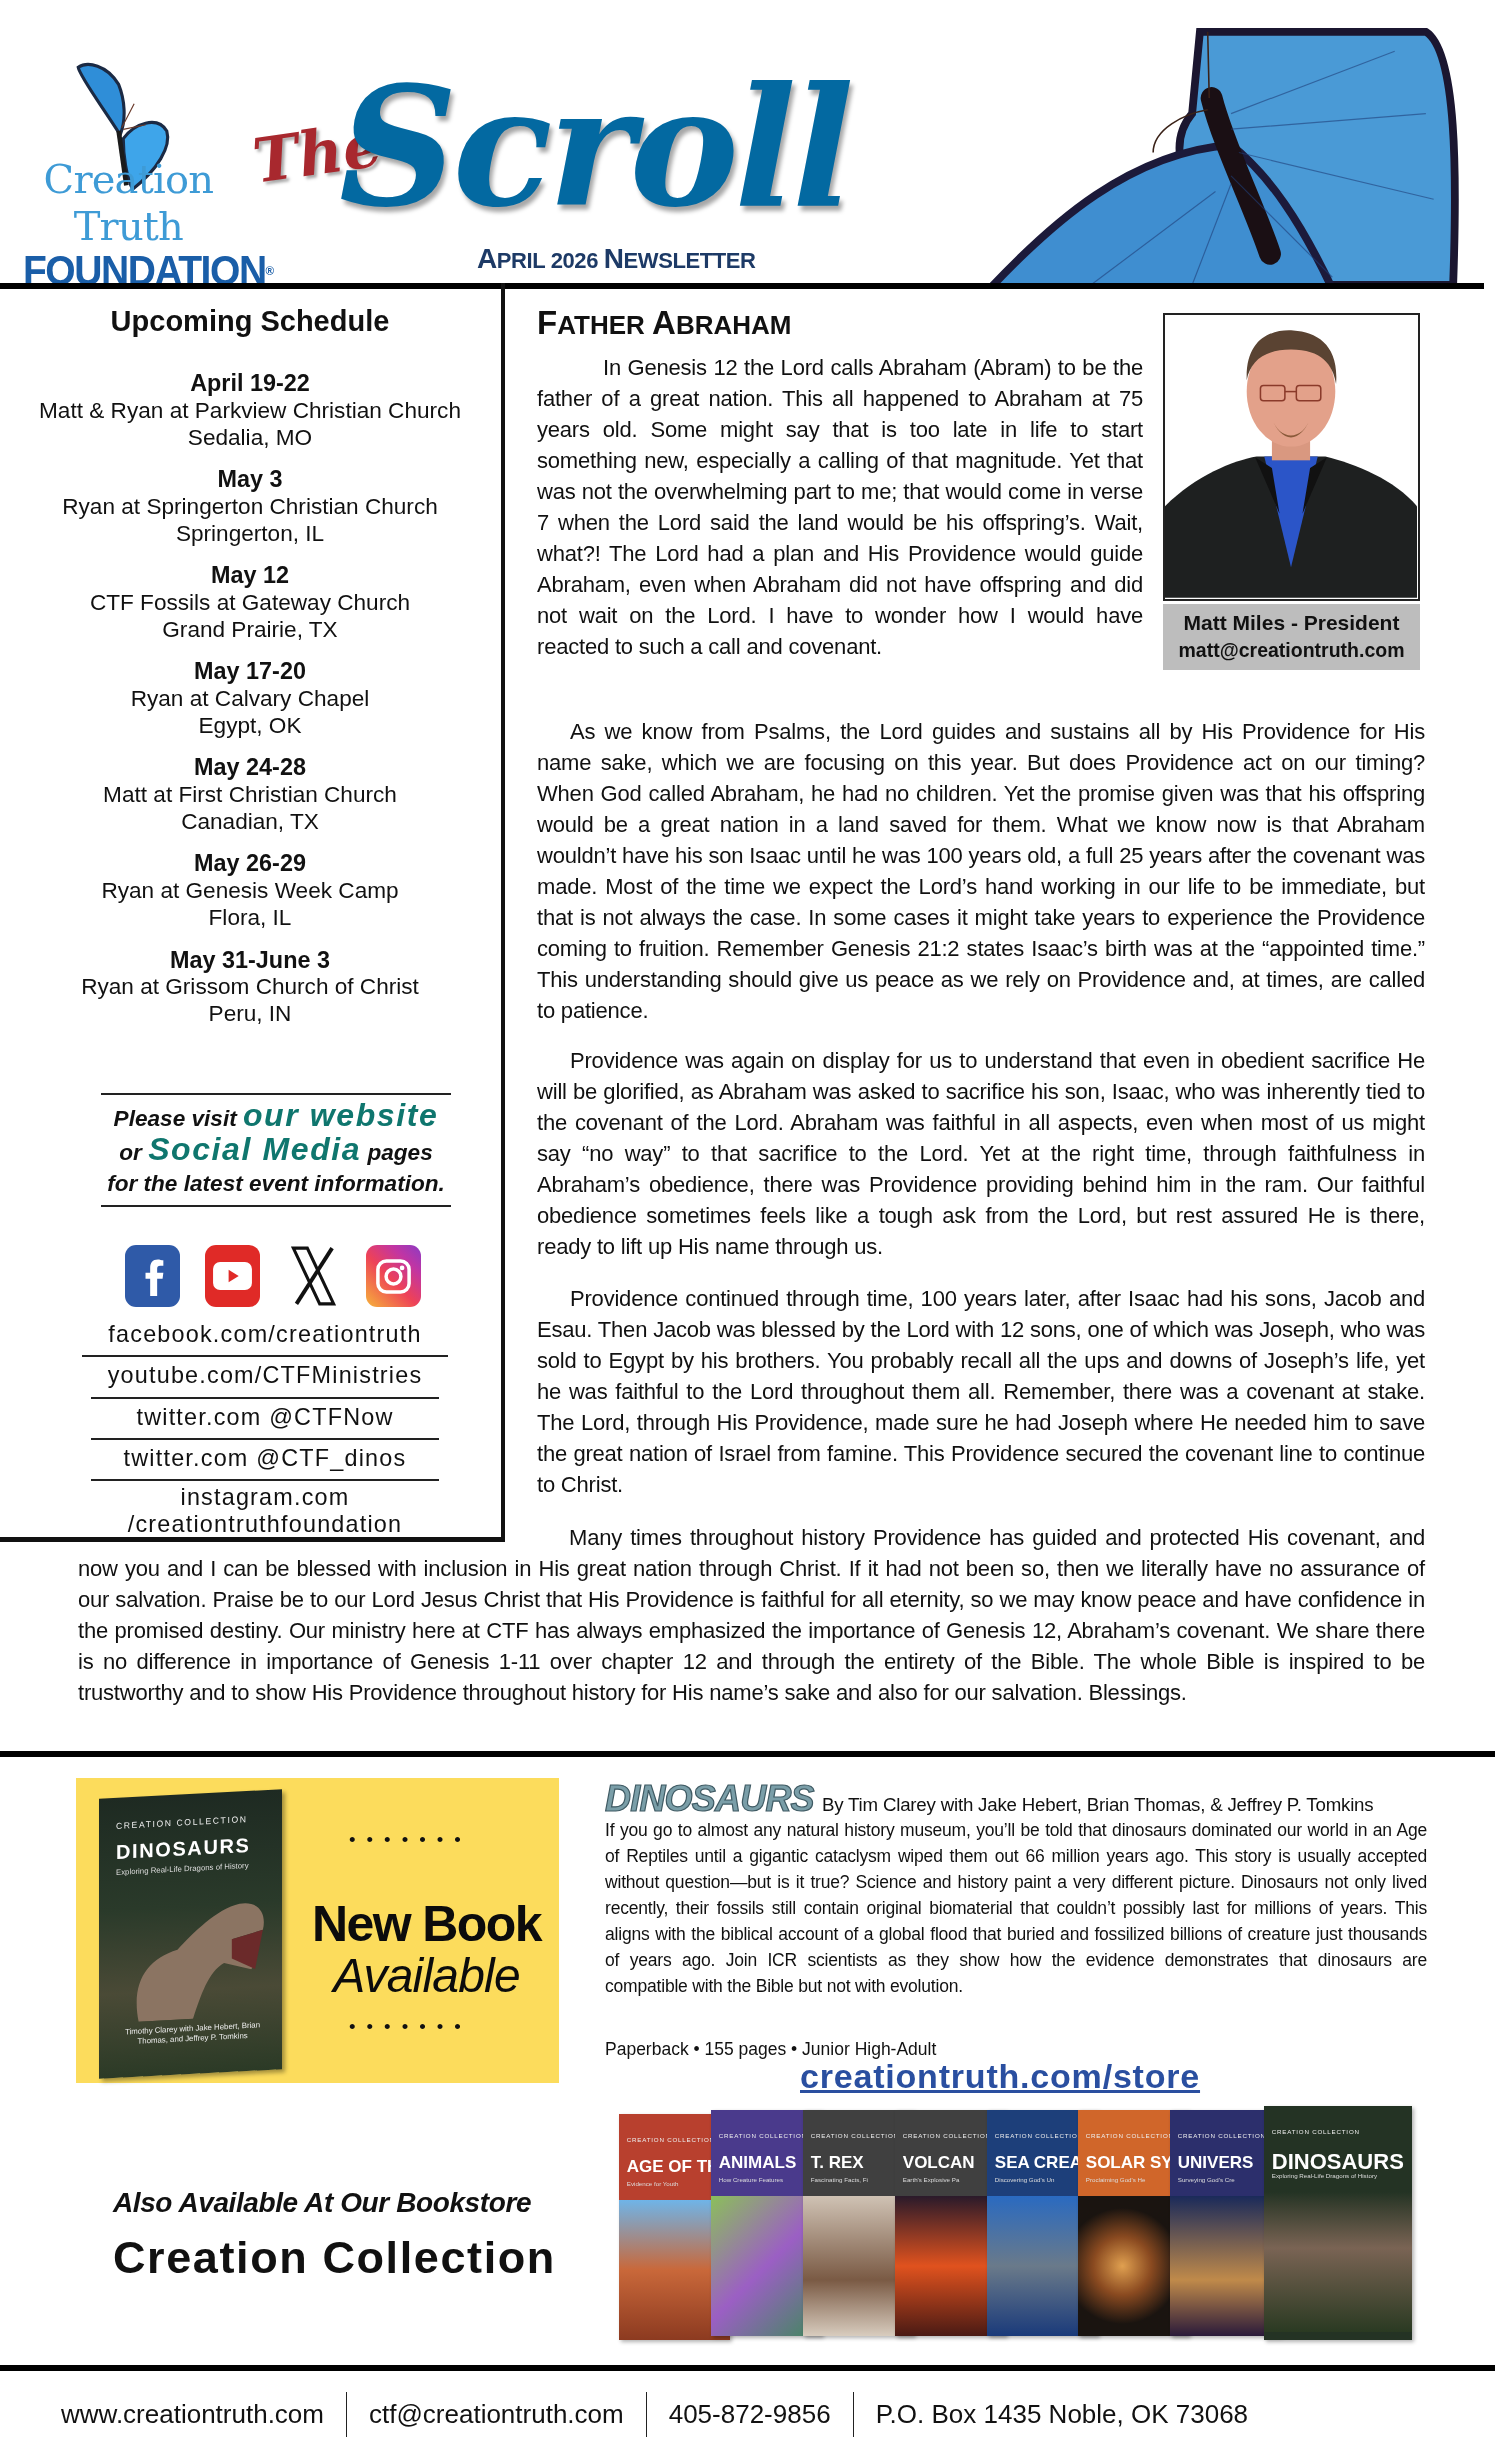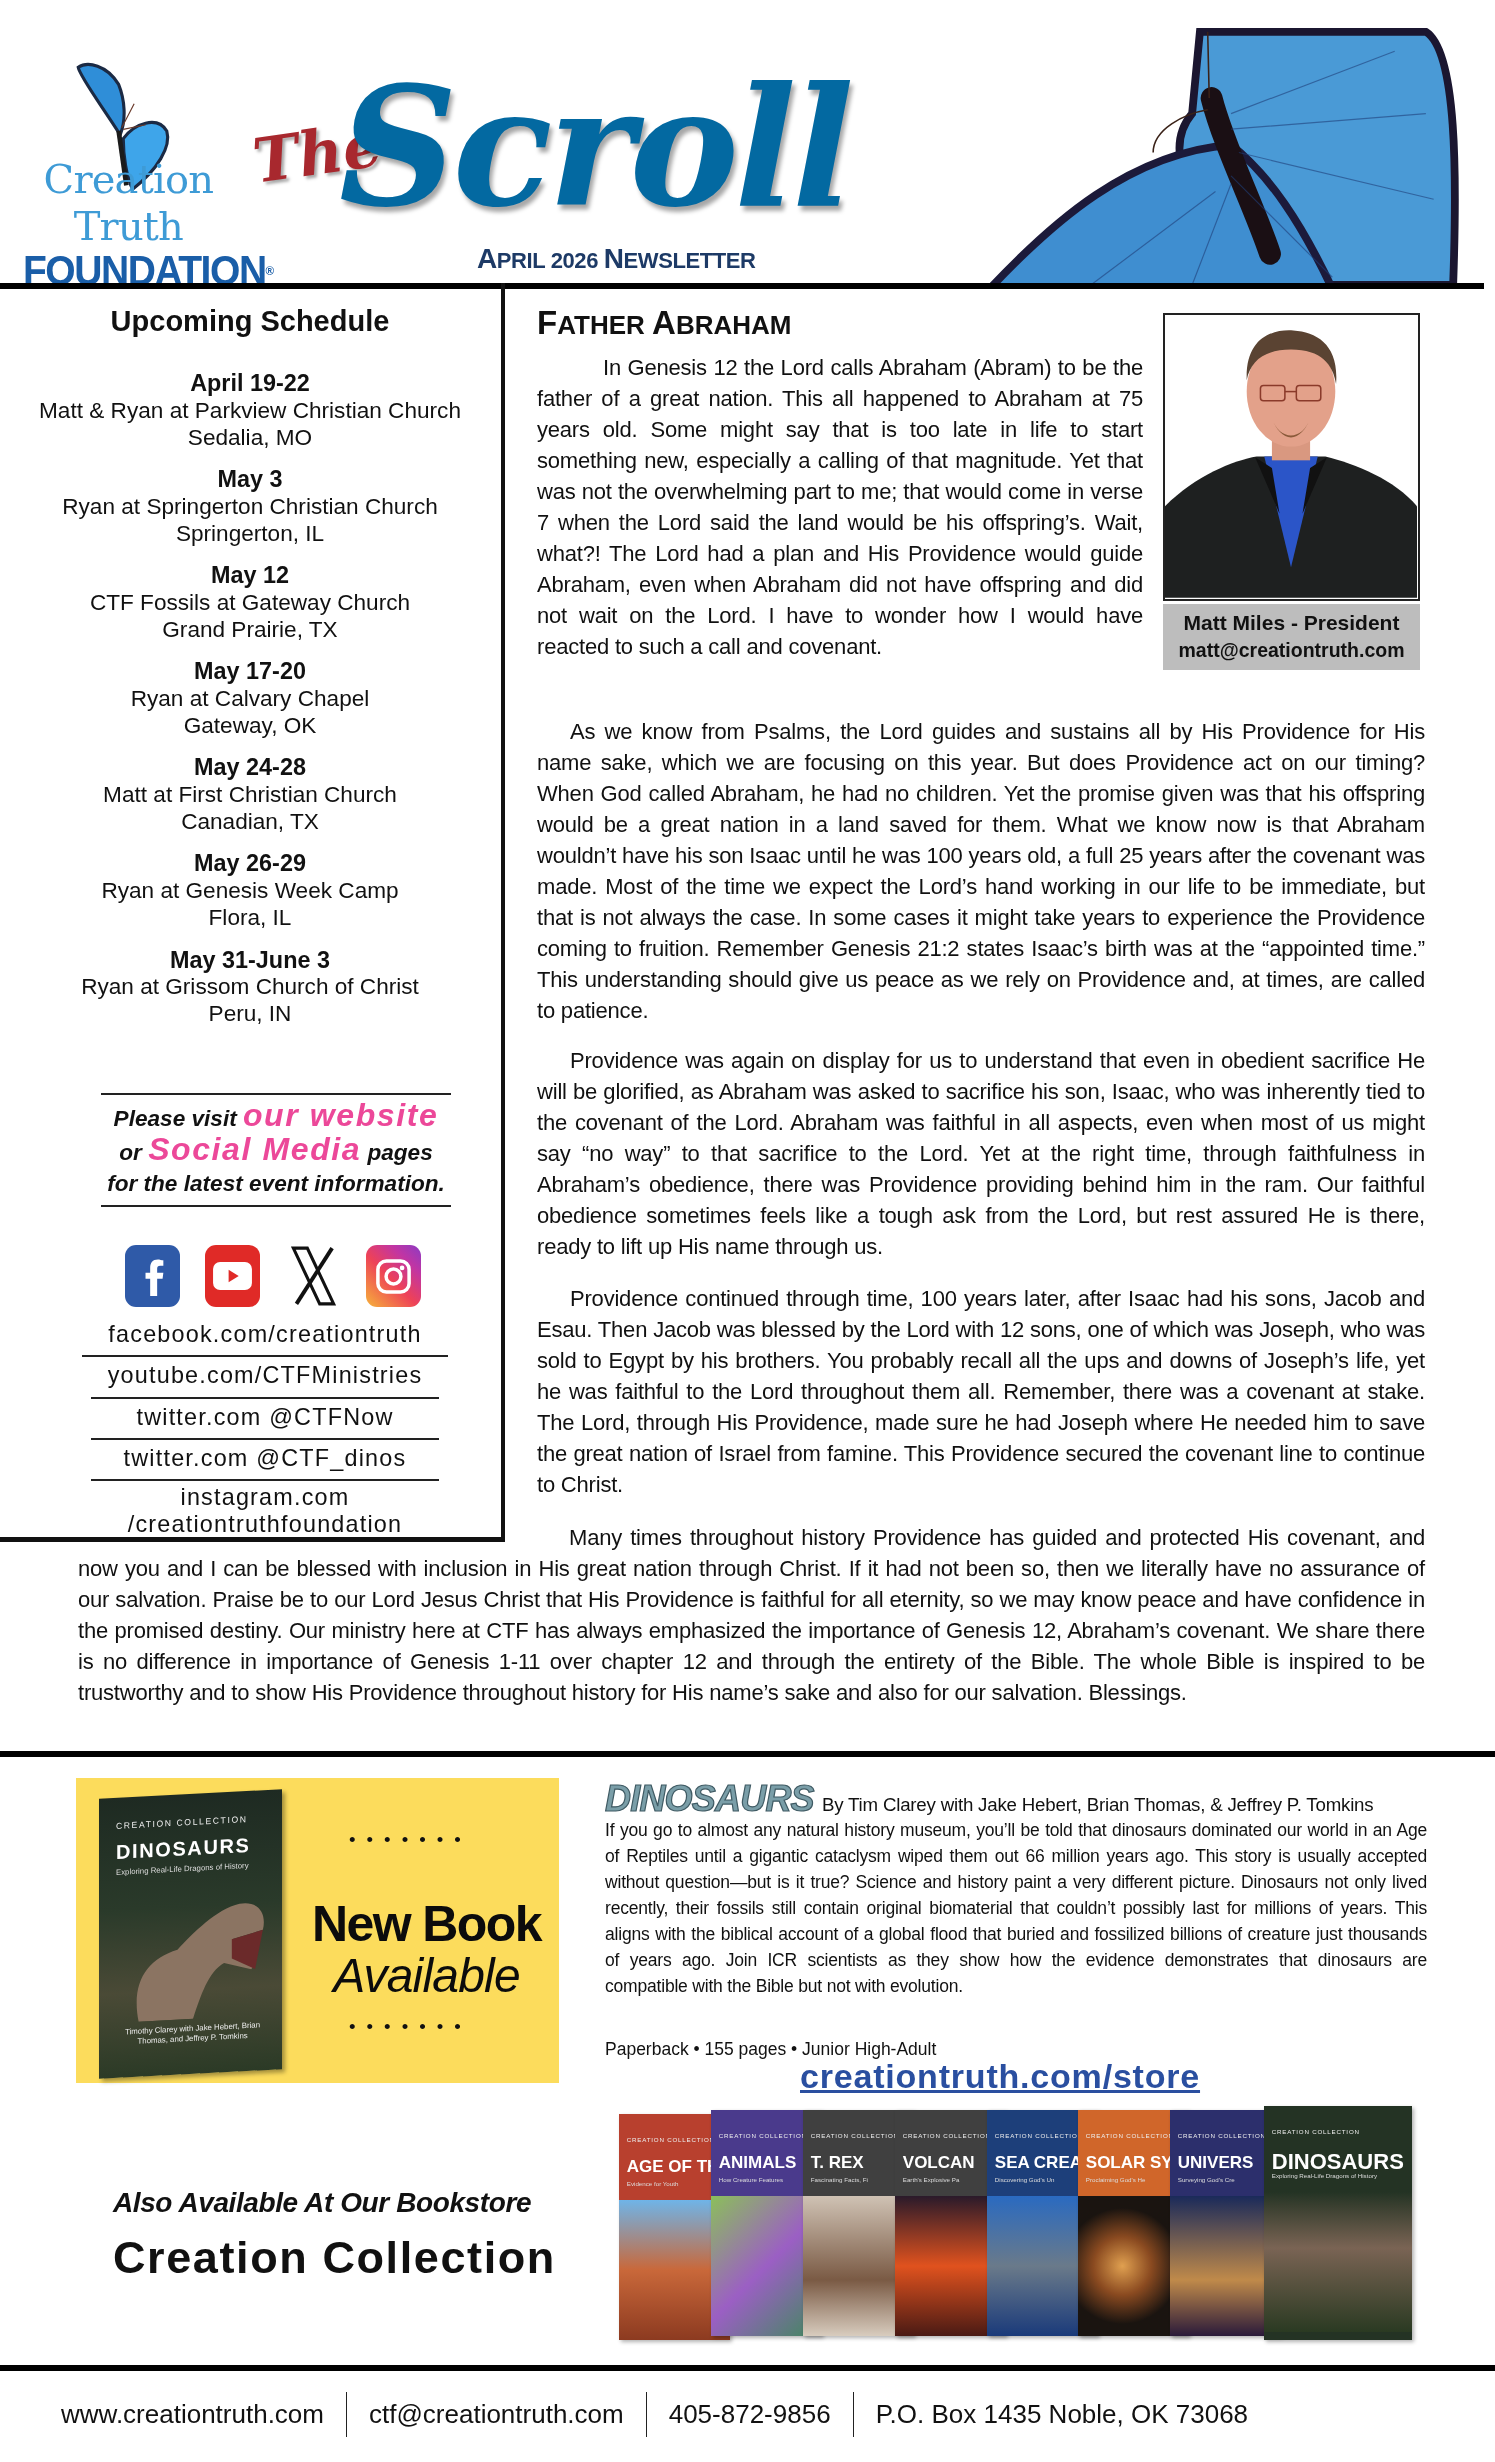--- a/index.html
+++ b/index.html
@@ -25,21 +25,21 @@
   
   .sidebar { left: 0; top: 283px; width: 505px; height: 1259px; border-right: 4.7px solid #111; border-bottom: 5.5px solid #111; }
   .sb-title { position: absolute; left: 0; width: 500px; top: 22px; text-align: center; font-size: 29px; font-weight: bold; color: #111; }
   .sched { position: absolute; left: 0; width: 500px; top: 87px; text-align: center; }
   .event { margin-bottom: 15.6px; }
   .event .date { font-size: 23.4px; font-weight: bold; line-height: 26.5px; }
   .event .desc { font-size: 22.6px; line-height: 27px; }
   .event .loc { font-size: 22.6px; line-height: 27px; }
 
   .promo { position: absolute; left: 101px; width: 350px; top: 810px; border-top: 2.3px solid #222; border-bottom: 2.3px solid #222; padding: 4.7px 0 6.2px; text-align: center; font-style: italic; font-weight: bold; font-size: 22.6px; line-height: 31px; }
-  .promo .blue { color: #ec4899; font-size: 32px; letter-spacing: 1.6px; }
+  .promo .blue { color: #0f766e; font-size: 32px; letter-spacing: 1.6px; }
 
   .social-icons { position: absolute; left: 125px; top: 958px; width: 296px; height: 70px; display: flex; justify-content: space-between; align-items: center; }
   .s-icon { width: 55px; height: 62px; border-radius: 11px; display: flex; align-items: center; justify-content: center; }
   .fb { background: #2f5aa8; }
   .yt { background: #e02a27; }
   .xi { background: transparent; }
   .ig { background: linear-gradient(45deg, #f6b33a 0%, #ee4257 45%, #c135a3 75%, #8b3bc4 100%); }
 
   .links { position: absolute; left: 82px; width: 366px; top: 1033px; text-align: center; }
   .link-item { font-size: 23.4px; letter-spacing: 1.2px; line-height: 30px; padding: 3.1px 0 6.2px; border-bottom: 2.3px solid #222; margin: 0 9.3px; }
@@ -151,21 +151,21 @@
       <div class="loc">Springerton, IL</div>
     </div>
     <div class="event">
       <div class="date">May 12</div>
       <div class="desc">CTF Fossils at Gateway Church</div>
       <div class="loc">Grand Prairie, TX</div>
     </div>
     <div class="event">
       <div class="date">May 17-20</div>
       <div class="desc">Ryan at Calvary Chapel</div>
-      <div class="loc">Gateway, OK</div>
+      <div class="loc">Egypt, OK</div>
     </div>
     <div class="event">
       <div class="date">May 24-28</div>
       <div class="desc">Matt at First Christian Church</div>
       <div class="loc">Canadian, TX</div>
     </div>
     <div class="event">
       <div class="date">May 26-29</div>
       <div class="desc">Ryan at Genesis Week Camp</div>
       <div class="loc">Flora, IL</div>

